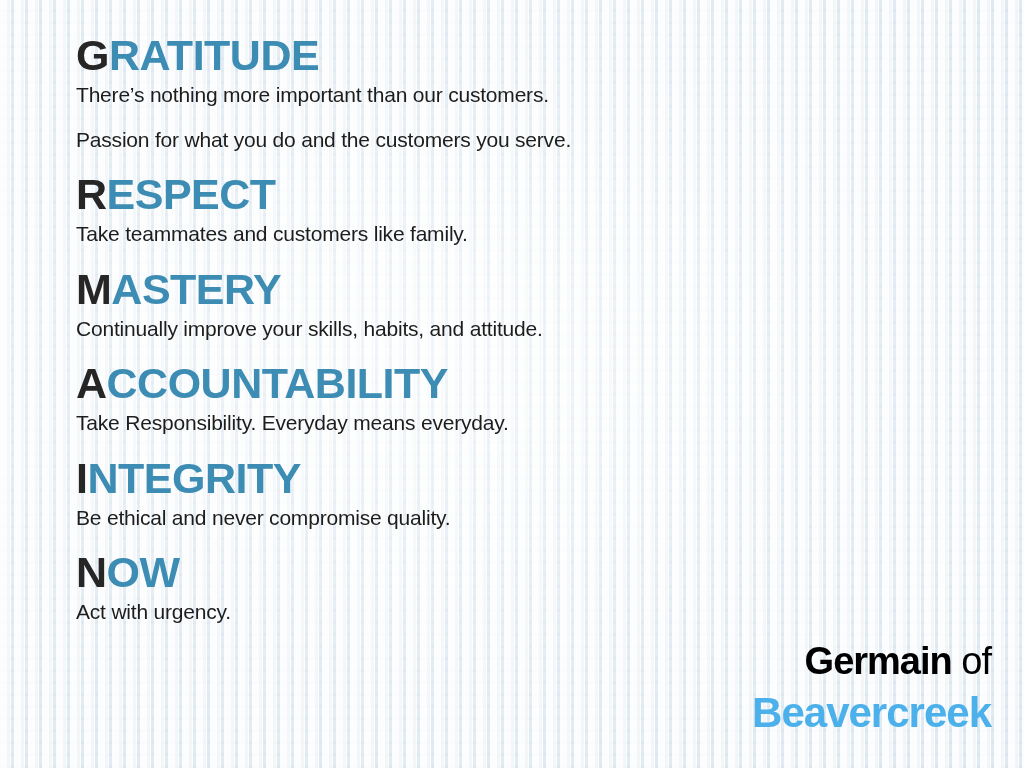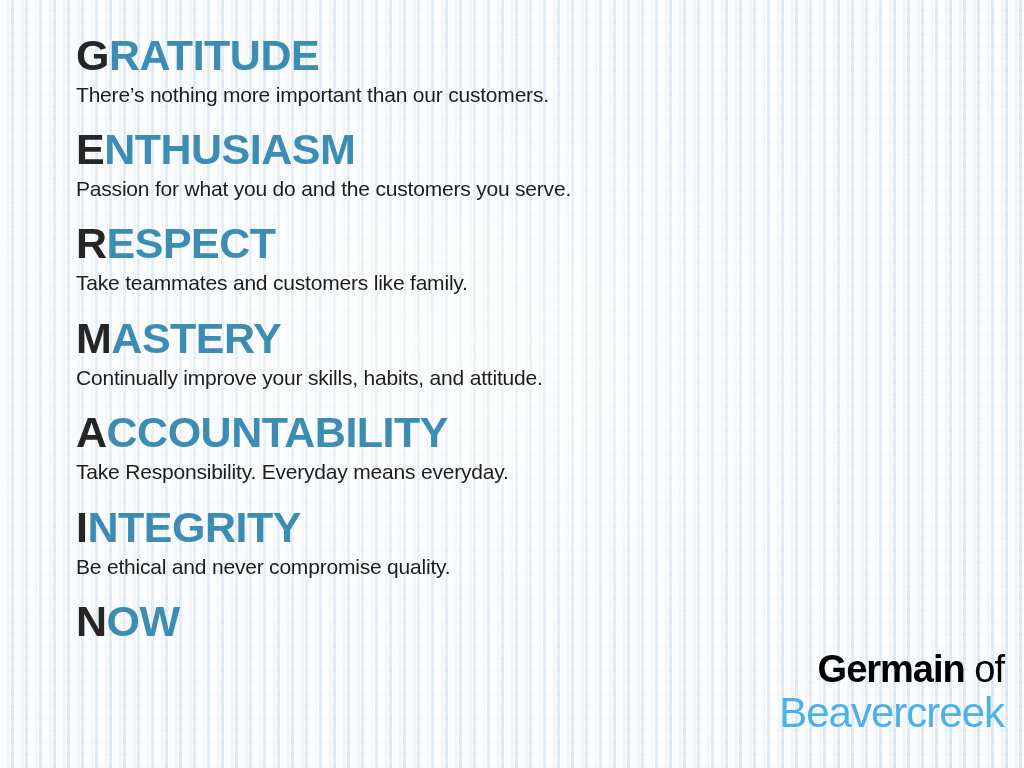--- a/index.html
+++ b/index.html
@@ -100,62 +100,59 @@
   #block-1 { margin-bottom:22px; }
   #block-2 { margin-bottom:22px; }
   #block-3 { margin-bottom:22px; }
   #block-4 { margin-bottom:22px; }
   #block-5 { margin-bottom:22px; }
   #block-6 { margin-bottom:0; }
 
   
   #logo {
     position:absolute;
-    right:20px;
+    right:33px;
     bottom:34px;
     z-index:3;
     text-align:right;
     line-height:1.0;
   }
   #logo .logo-line1 {
     font-size:38px;
     letter-spacing:-1px;
     white-space:nowrap;
     color:#000000;
   }
   #logo .logo-brand { font-weight:bold; }
   #logo .logo-of { font-weight:normal; }
   #logo .logo-line2 {
     font-size:42px;
-    font-weight:normal;
+    font-weight:bold;
     letter-spacing:-1px;
     color:#4cb0ea;
     white-space:nowrap;
-    margin-top:4px;
+    margin-top:12px;
   }
 </style>
 </head>
 <body>
 
 <div id="bg-texture"></div>
 <div id="bg-sheen"></div>
 
 <div id="content">
 
   <div class="value-block" id="block-0">
     <div class="value-heading">
       <span class="initial">G</span><span class="rest">RATITUDE</span>
     </div>
     <div class="value-desc">There’s nothing more important than our customers.</div>
   </div>
 
   <div class="value-block" id="block-1">
-    <div class="value-heading">
-      <span class="initial">E</span><span class="rest">NTHUSIASM</span>
-    </div>
     <div class="value-desc">Passion for what you do and the customers you serve.</div>
   </div>
 
   <div class="value-block" id="block-2">
     <div class="value-heading">
       <span class="initial">R</span><span class="rest">ESPECT</span>
     </div>
     <div class="value-desc">Take teammates and customers like family.</div>
   </div>
 
@@ -177,20 +174,21 @@
     <div class="value-heading">
       <span class="initial">I</span><span class="rest">NTEGRITY</span>
     </div>
     <div class="value-desc">Be ethical and never compromise quality.</div>
   </div>
 
   <div class="value-block" id="block-6">
     <div class="value-heading">
       <span class="initial">N</span><span class="rest">OW</span>
     </div>
+    <div class="value-desc">Act with urgency.</div>
   </div>
 
 </div>
 
 <div id="logo">
   <div class="logo-line1">
     <span class="logo-brand">Germain</span><span class="logo-of"> of</span>
   </div>
   <div class="logo-line2">Beavercreek</div>
 </div>

